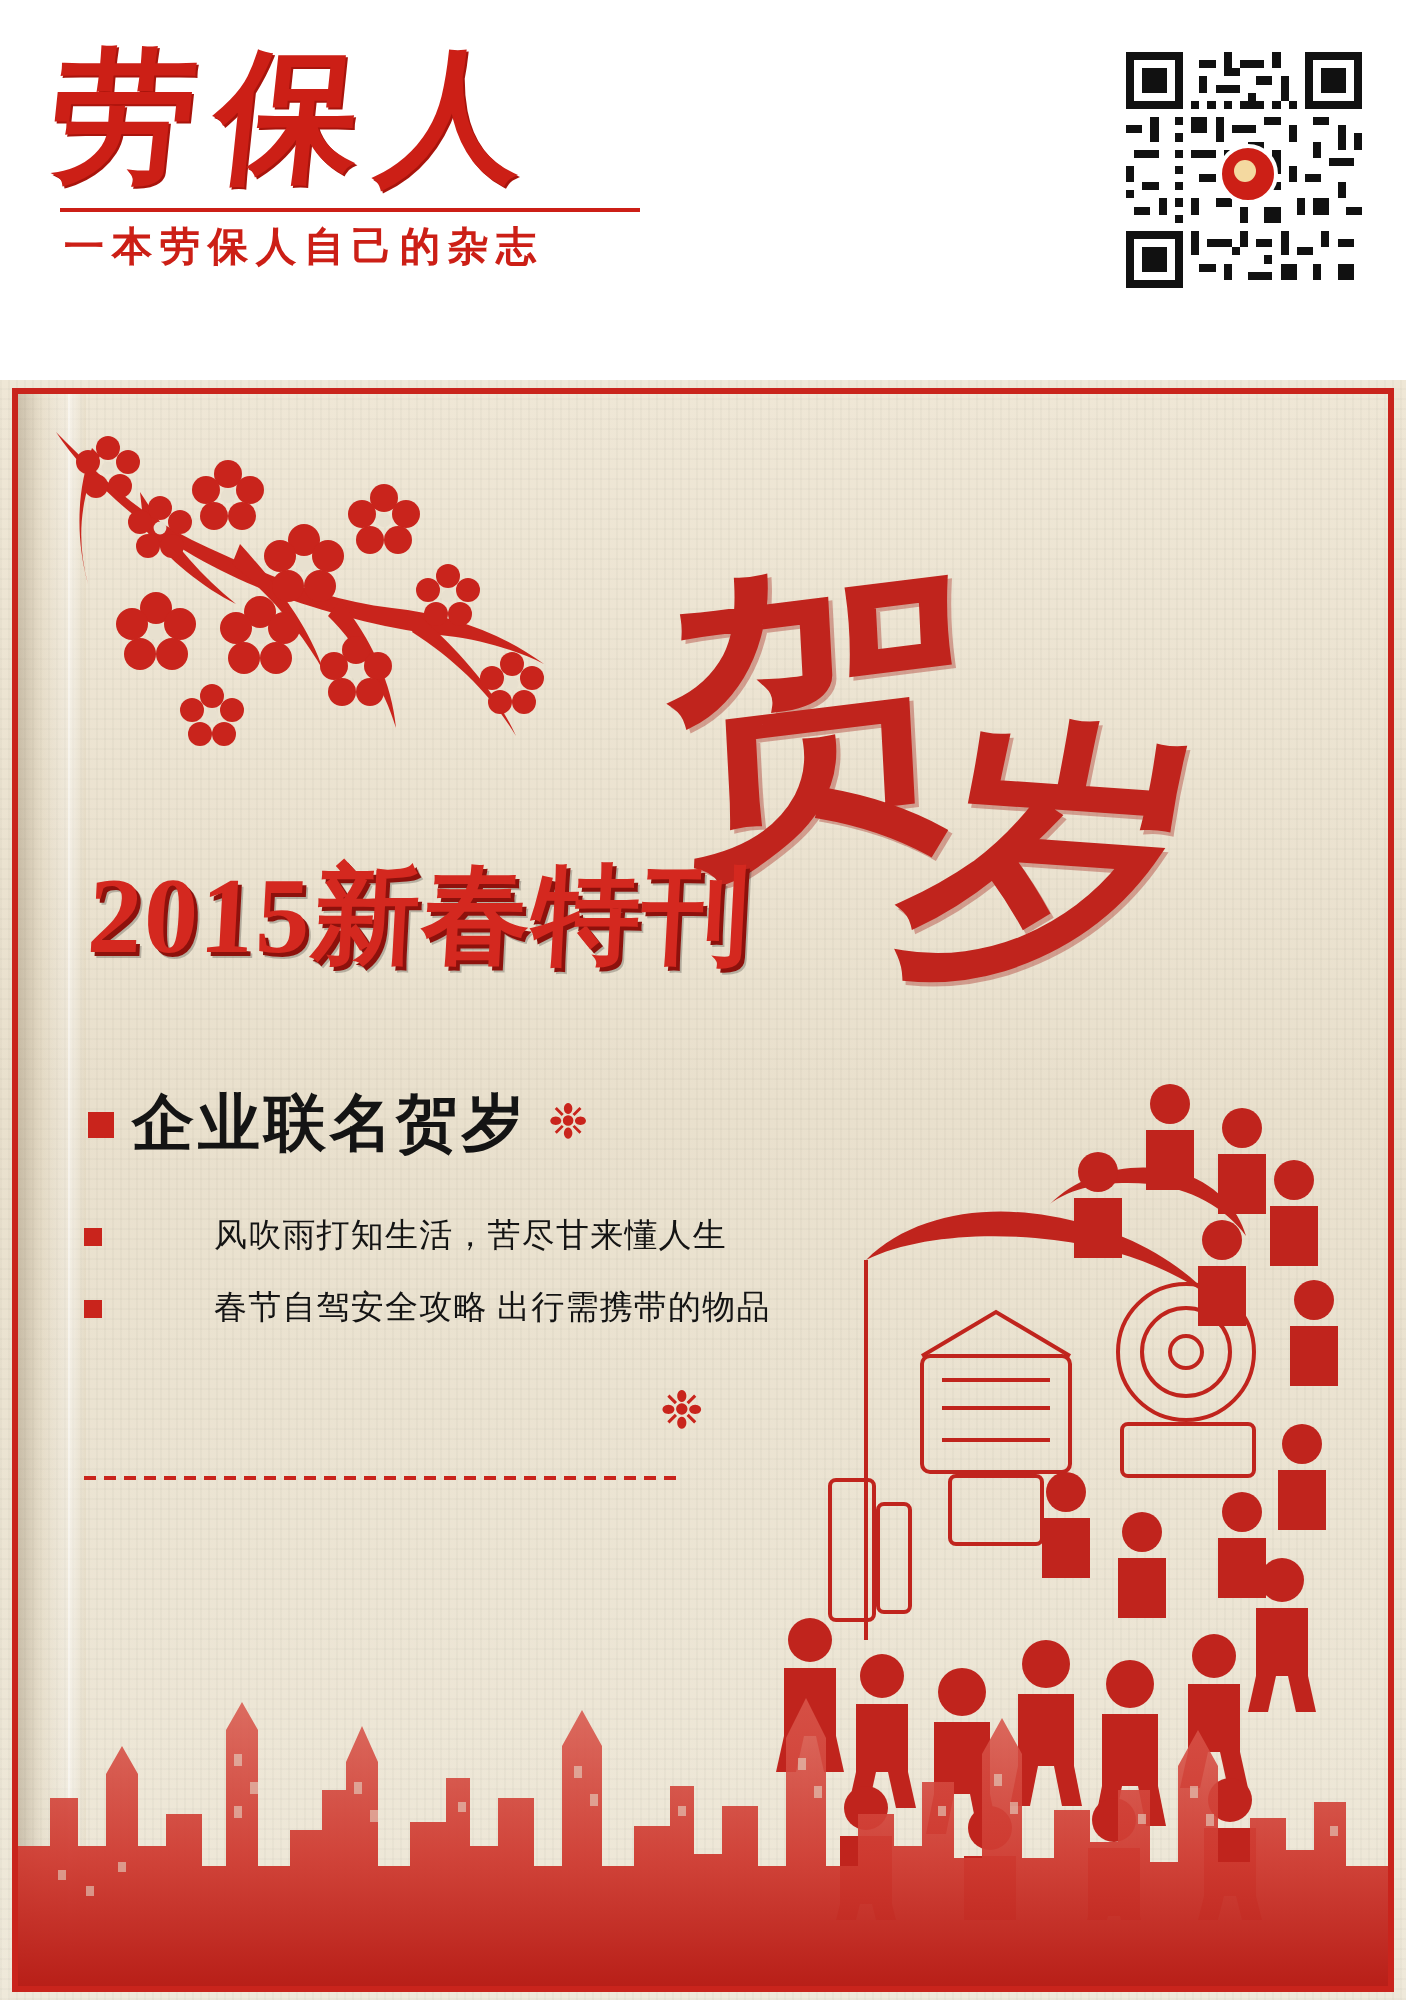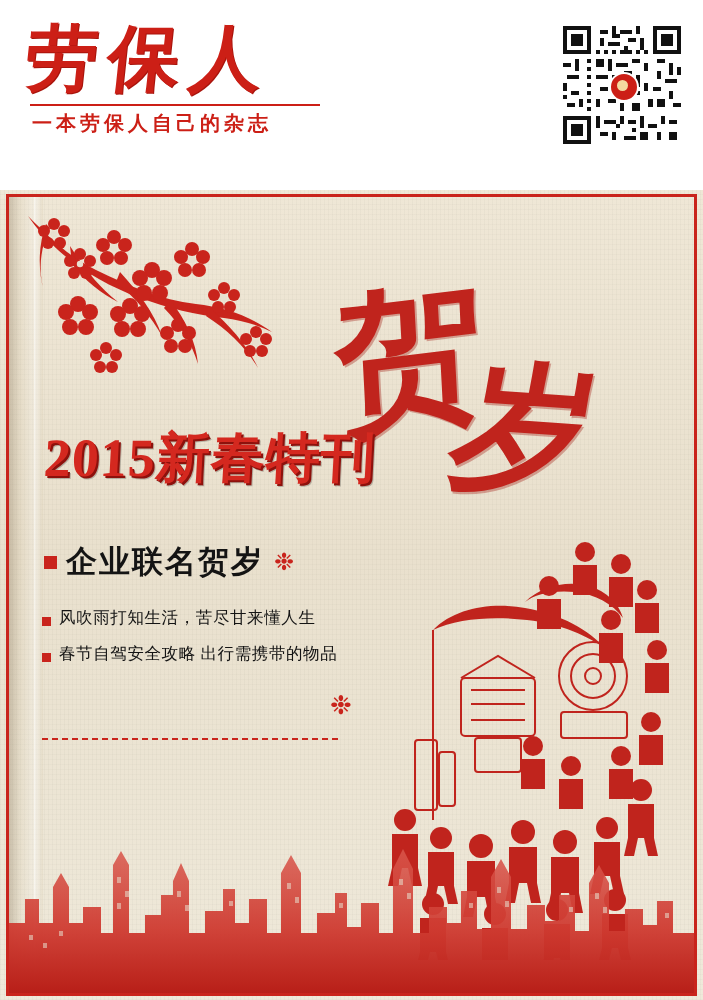--- a/index.html
+++ b/index.html
@@ -245,23 +245,24 @@
 
   
   .bullets {
     position: absolute;
     left: 42px;
     top: 418px;
     width: 330px;
   }
   .bullet {
     display: flex;
-    align-items: center;
+    align-items: flex-start;
     margin-bottom: 16px;
     white-space: nowrap;
+    gap: 48px;
   }
   .bullet .sq {
     width: 9px; height: 9px;
     background: #c9241c;
     margin: 6px 8px 0 0;
     flex: none;
   }
   .bullet .txt {
     font-family: "Liberation Serif", serif;
     font-size: 16.5px;

